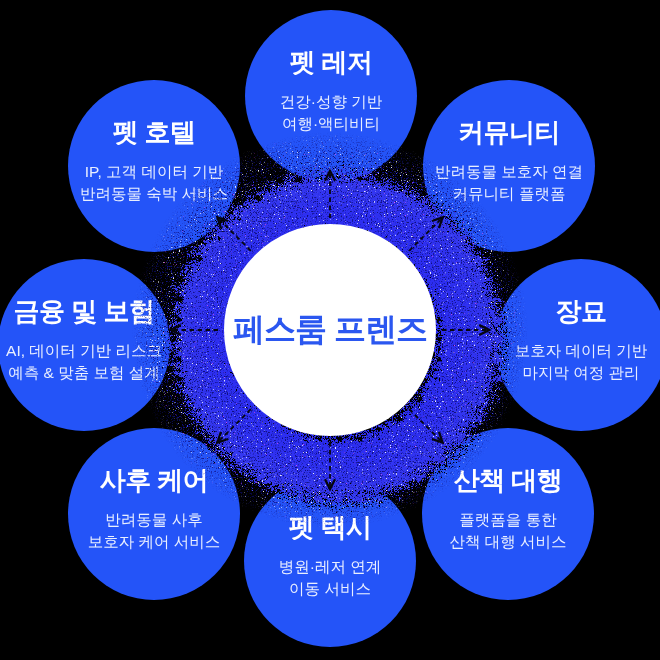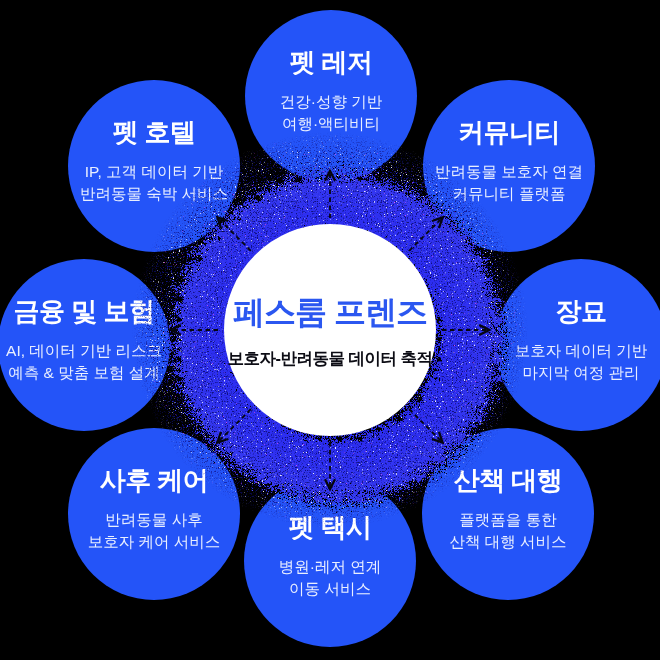--- a/index.html
+++ b/index.html
@@ -168,16 +168,15 @@
       <line x1="409.2" y1="409.2" x2="441.7" y2="441.7" marker-end="url(#arrowHead)"></line>
       <line x1="330" y1="442" x2="330" y2="488" marker-end="url(#arrowHead)"></line>
       <line x1="250.8" y1="409.2" x2="218.3" y2="441.7" marker-end="url(#arrowHead)"></line>
       <line x1="218" y1="330" x2="172" y2="330" marker-end="url(#arrowHead)"></line>
       <line x1="250.8" y1="250.8" x2="218.3" y2="218.3" marker-end="url(#arrowHead)"></line>
     </g>
   </svg>
 
   <div class="hub">
     <div class="hub-title">페스룸 프렌즈</div>
-    <div class="hub-sub">보호자-반려동물 데이터 축적</div>
   </div>
 
 </div>
 
 </body></html>

